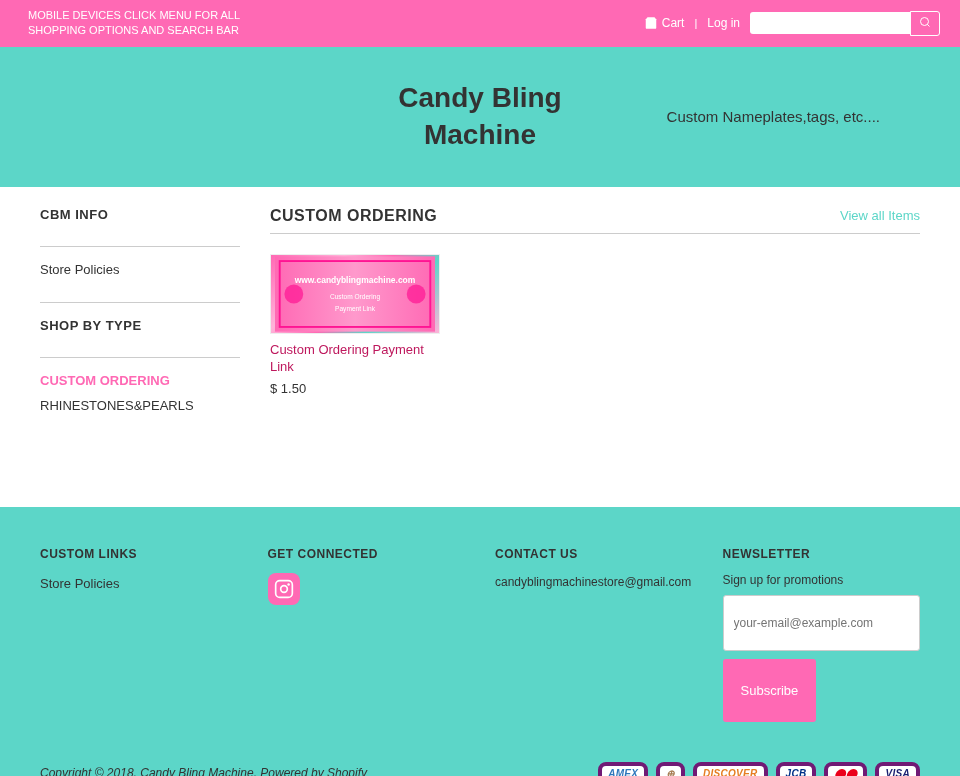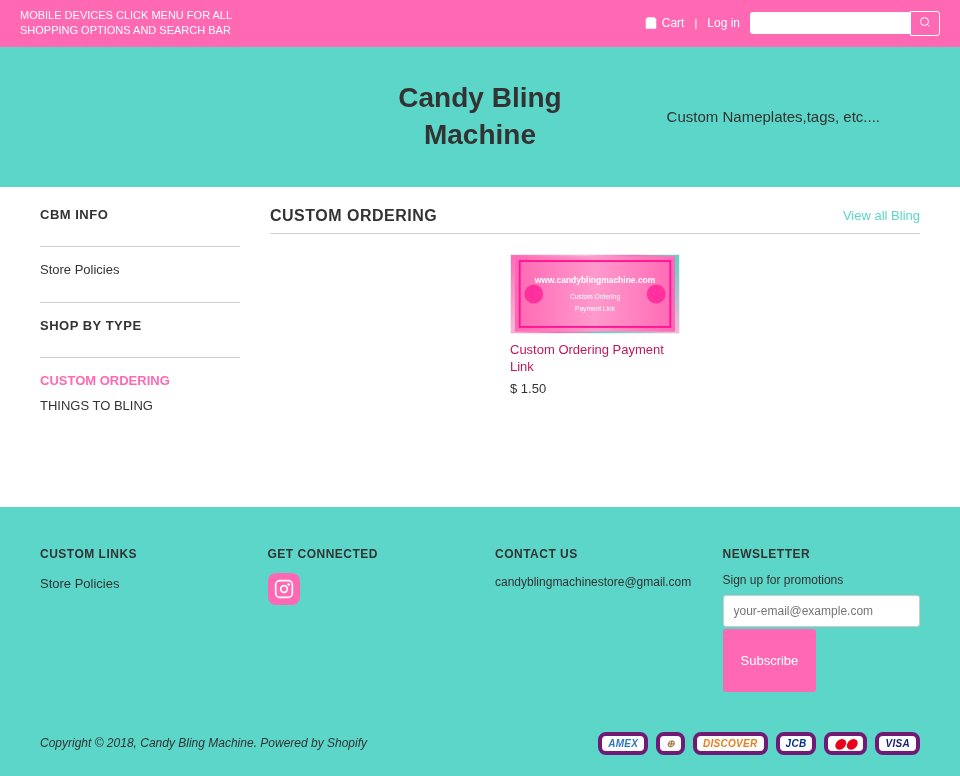--- a/index.html
+++ b/index.html
@@ -8,21 +8,21 @@
     
     .top-bar {
       background: #ff69b4;
       color: #fff;
       padding: 8px 20px;
       font-size: 11px;
       display: flex;
       justify-content: space-between;
       align-items: center;
     }
-    .top-bar-left { line-height: 1.4; }
+    .top-bar-left { line-height: 1.4; margin-left: 8px; }
     .top-bar-right { display: flex; align-items: center; gap: 10px; }
     .top-bar-right a { color: #fff; text-decoration: none; font-size: 12px; }
     .top-bar-divider { color: #fff; }
     .search-form { display: flex; align-items: center; }
     .search-input {
       padding: 4px 8px;
       border: none;
       border-radius: 3px 0 0 3px;
       font-size: 12px;
       width: 160px;
@@ -113,21 +113,21 @@
       color: #333;
       letter-spacing: 0.5px;
     }
     .view-all-link {
       color: #5cd6c8;
       text-decoration: none;
       font-size: 13px;
     }
 
     
-    .product-grid { display: flex; flex-wrap: wrap; gap: 20px; justify-content: center; }
+    .product-grid { display: flex; flex-wrap: wrap; gap: 20px; }
     .product-card { width: 170px; }
     .product-image-wrapper {
       width: 170px;
       height: 80px;
       overflow: hidden;
       border: 1px solid #eee;
       margin-bottom: 8px;
       background: #f5f5f5;
       display: flex;
       align-items: center;
@@ -178,25 +178,25 @@
     .footer-link {
       display: block;
       color: #333;
       text-decoration: none;
       font-size: 13px;
       padding: 3px 0;
     }
     .footer-email { font-size: 12px; color: #333; }
     .newsletter-input {
       width: 100%;
-      padding: 8px 10px;
+      padding: 20px 10px;
       border: 1px solid #ccc;
       border-radius: 3px;
       font-size: 12px;
-      margin-bottom: 2px;
+      margin-bottom: 8px;
       outline: none;
       background: #fff;
     }
     .subscribe-btn {
       background: #ff69b4;
       color: #fff;
       border: none;
       padding: 24px 18px;
       border-radius: 3px;
       cursor: pointer;
@@ -289,28 +289,28 @@
 
   <aside class="sidebar">
     <div class="sidebar-section">
       <div class="sidebar-section-title">CBM INFO</div>
       <a href="#" class="sidebar-link">Store Policies</a>
     </div>
     <hr class="sidebar-divider">
     <div class="sidebar-section">
       <div class="sidebar-section-title">SHOP BY TYPE</div>
       <a href="#" class="sidebar-link active">CUSTOM ORDERING</a>
-      <a href="#" class="sidebar-link">THINGS TO BLING</a>
+      <a href="#" class="sidebar-link">RHINESTONES&amp;PEARLS</a>
     </div>
   </aside>
 
   <main class="content-area">
     <div class="content-header">
       <h2 class="content-title">CUSTOM ORDERING</h2>
-      <a href="#" class="view-all-link">View all Bling</a>
+      <a href="#" class="view-all-link">View all Items</a>
     </div>
     <div class="product-grid">
 
       <div class="product-card">
         <div class="product-image-wrapper">
           <div class="product-img-placeholder">
 
             <svg width="170" height="80" viewBox="0 0 170 80">
               <defs>
                 <linearGradient id="bg1" x1="0%" y1="0%" x2="100%" y2="0%">

